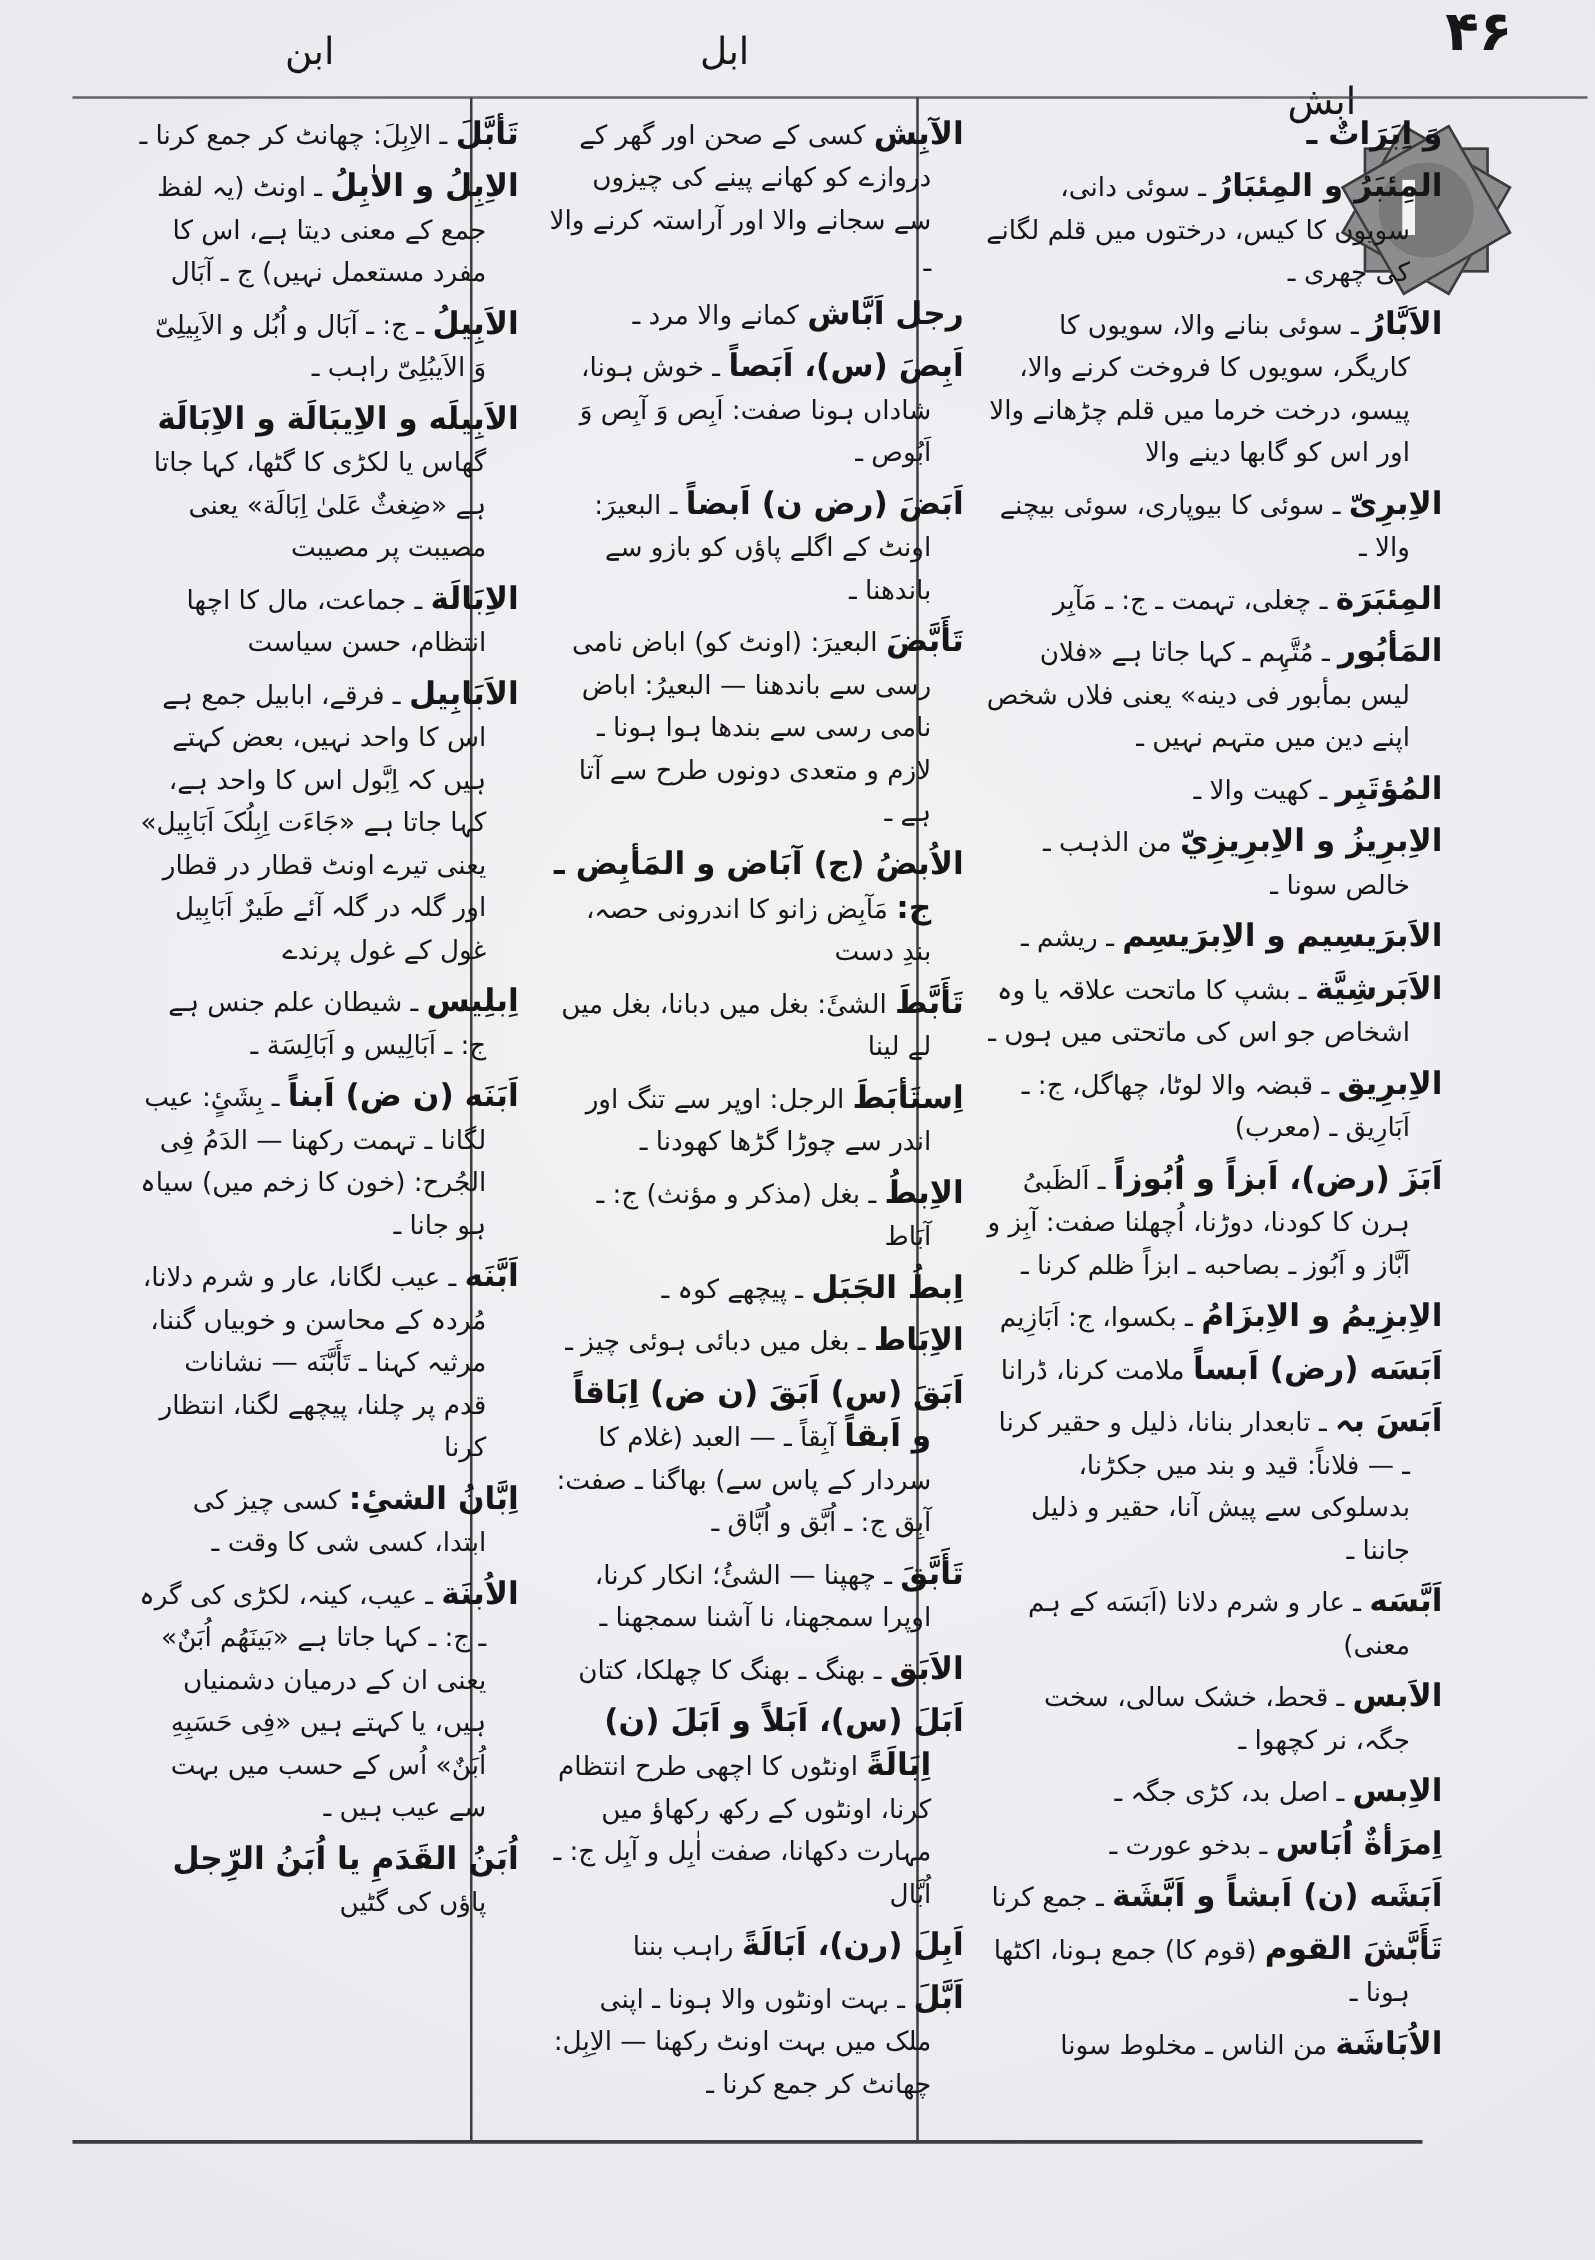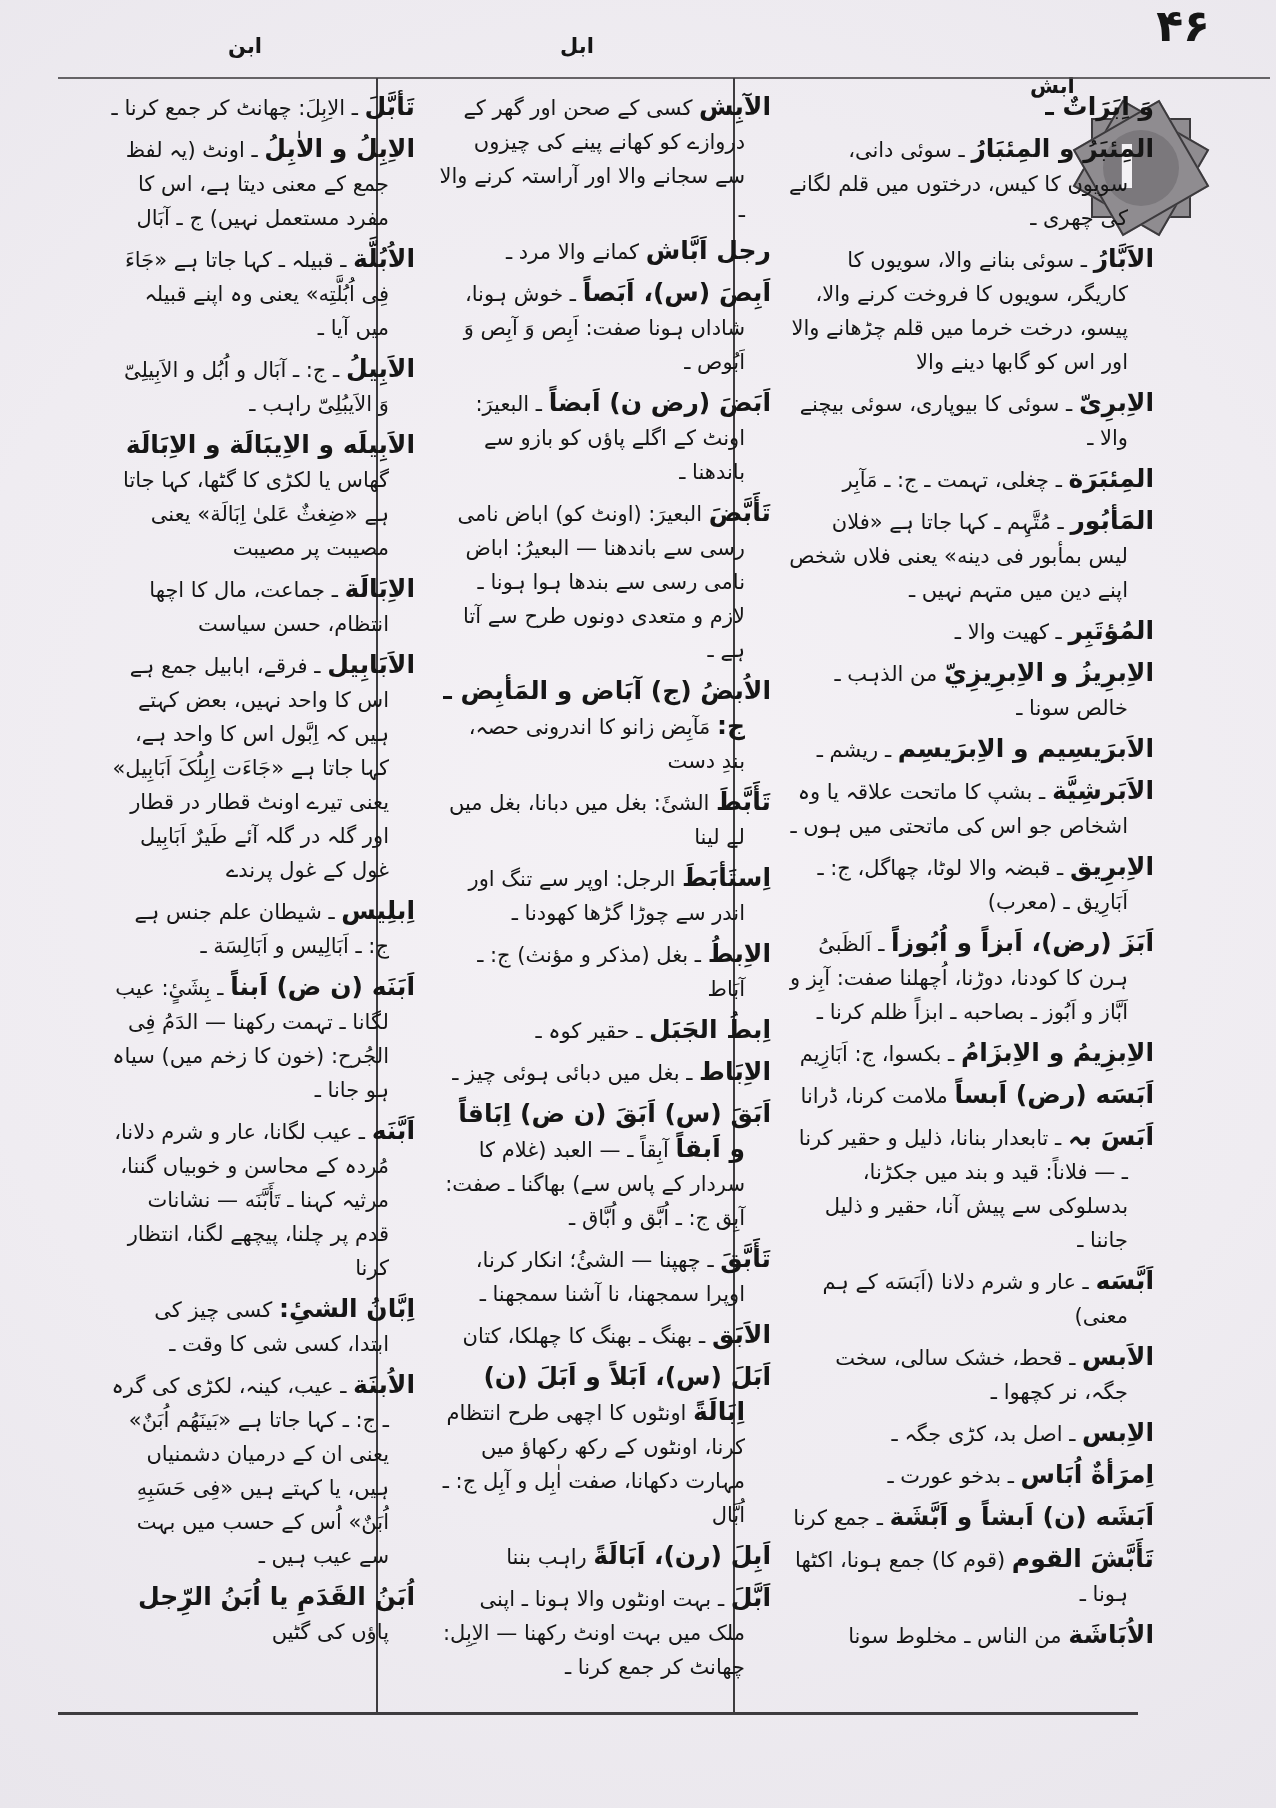--- a/index.html
+++ b/index.html
@@ -7,21 +7,21 @@
     width:1276px;height:1808px;position:relative;overflow:hidden;
     background:#f1eef2;
     font-family:"DejaVu Sans",sans-serif;
     color:#161616;
   }
   .page{position:absolute;inset:0;background:
     radial-gradient(circle at 50% 45%, #f4f1f5 0%, #efecf1 60%, #e9e6ec 100%);}
   
   .pageno{position:absolute;top:0;left:1138px;width:90px;text-align:center;
     font-size:44px;font-weight:700;}
-  .gw{position:absolute;top:34px;font-size:21px;font-weight:700;}
+  .gw{position:absolute;top:24px;font-size:30px;font-weight:400;}
   .gw-right{left:1030px;margin-top:40px;}
   .gw-center{left:560px;}
   .gw-left{left:228px;}
   
   .rule-top{position:absolute;top:77px;left:58px;width:1212px;height:2px;
     background:#4d4b4e;opacity:.85;}
   .rule-bottom{position:absolute;top:1712px;left:58px;width:1080px;height:3px;
     background:#3e3c3f;}
   .vline{position:absolute;top:78px;height:1636px;width:2px;background:#3e3c3f;}
   .vline-a{left:376px;}
@@ -132,42 +132,41 @@
   <p class="entry"><span class="head">تَأَبَّضَ</span><span class="def"> البعیرَ: (اونٹ کو) اباض نامی رسی سے باندھنا — البعیرُ: اباض نامی رسی سے بندھا ہوا ہونا ـ لازم و متعدی دونوں طرح سے آتا ہے ـ</span></p>
 
   <p class="entry"><span class="head">الاُبضُ (ج) آبَاض و المَأبِض ـ ج:</span><span class="def"> مَآبِض زانو کا اندرونی حصہ، بندِ دست</span></p>
 
   <p class="entry"><span class="head">تَأَبَّطَ</span><span class="def"> الشیَٔ: بغل میں دبانا، بغل میں لے لینا</span></p>
 
   <p class="entry"><span class="head">اِستَأبَطَ</span><span class="def"> الرجل: اوپر سے تنگ اور اندر سے چوڑا گڑھا کھودنا ـ</span></p>
 
   <p class="entry"><span class="head">الاِبطُ</span><span class="def"> ـ بغل (مذکر و مؤنث) ج: ـ آبَاط</span></p>
 
-  <p class="entry"><span class="head">اِبطُ الجَبَل</span><span class="def"> ـ حقیر کوہ ـ</span></p>
+  <p class="entry"><span class="head">اِبطُ الجَبَل</span><span class="def"> ـ پیچھے کوہ ـ</span></p>
 
   <p class="entry"><span class="head">الاِبَاط</span><span class="def"> ـ بغل میں دبائی ہوئی چیز ـ</span></p>
 
   <p class="entry"><span class="head">اَبَقَ (س) اَبَقَ (ن ض) اِبَاقاً و اَبقاً</span><span class="def"> آبِقاً ـ — العبد (غلام کا سردار کے پاس سے) بھاگنا ـ صفت: آبِق ج: ـ اُبَّق و اُبَّاق ـ</span></p>
 
   <p class="entry"><span class="head">تَأَبَّقَ</span><span class="def"> ـ چھپنا — الشیُٔ؛ انکار کرنا، اوپرا سمجھنا، نا آشنا سمجھنا ـ</span></p>
 
   <p class="entry"><span class="head">الاَبَق</span><span class="def"> ـ بھنگ ـ بھنگ کا چھلکا، کتان</span></p>
 
   <p class="entry"><span class="head">اَبَلَ (س)، اَبَلاً و اَبَلَ (ن) اِبَالَةً</span><span class="def"> اونٹوں کا اچھی طرح انتظام کرنا، اونٹوں کے رکھ رکھاؤ میں مہارت دکھانا، صفت اٰبِل و آبِل ج: ـ اُبَّال</span></p>
 
   <p class="entry"><span class="head">اَبِلَ (رن)، اَبَالَةً</span><span class="def"> راہب بننا</span></p>
 
   <p class="entry"><span class="head">اَبَّلَ</span><span class="def"> ـ بہت اونٹوں والا ہونا ـ اپنی ملک میں بہت اونٹ رکھنا — الاِبِل: چھانٹ کر جمع کرنا ـ</span></p>
 </div>
   <div class="col col-left">
   <p class="entry"><span class="head">تَأَبَّلَ</span><span class="def"> ـ الاِبِلَ: چھانٹ کر جمع کرنا ـ</span></p>
 
   <p class="entry"><span class="head">الاِبِلُ و الاٰبِلُ</span><span class="def"> ـ اونٹ (یہ لفظ جمع کے معنی دیتا ہے، اس کا مفرد مستعمل نہیں) ج ـ آبَال</span></p>
 
-  <p class="entry"><span class="head">الاُبُلَّة</span><span class="def"> ـ قبیلہ ـ کہا جاتا ہے «جَاءَ فِی اُبُلَّتِه» یعنی وہ اپنے قبیلہ میں آیا ـ</span></p>
 
   <p class="entry"><span class="head">الاَبِيلُ</span><span class="def"> ـ ج: ـ آبَال و اُبُل و الاَبِيلِیّ وَ الاَيبُلِیّ راہب ـ</span></p>
 
   <p class="entry"><span class="head">الاَبِيلَه و الاِيبَالَة و الاِبَالَة</span><span class="def"> گھاس یا لکڑی کا گٹھا، کہا جاتا ہے «ضِغثٌ عَلیٰ اِبَالَة» یعنی مصیبت پر مصیبت</span></p>
 
   <p class="entry"><span class="head">الاِبَالَة</span><span class="def"> ـ جماعت، مال کا اچھا انتظام، حسن سیاست</span></p>
 
   <p class="entry"><span class="head">الاَبَابِيل</span><span class="def"> ـ فرقے، ابابیل جمع ہے اس کا واحد نہیں، بعض کہتے ہیں کہ اِبَّول اس کا واحد ہے، کہا جاتا ہے «جَاءَت اِبِلُکَ اَبَابِيل» یعنی تیرے اونٹ قطار در قطار اور گلہ در گلہ آئے طَيرٌ اَبَابِيل غول کے غول پرندے</span></p>
 
 

